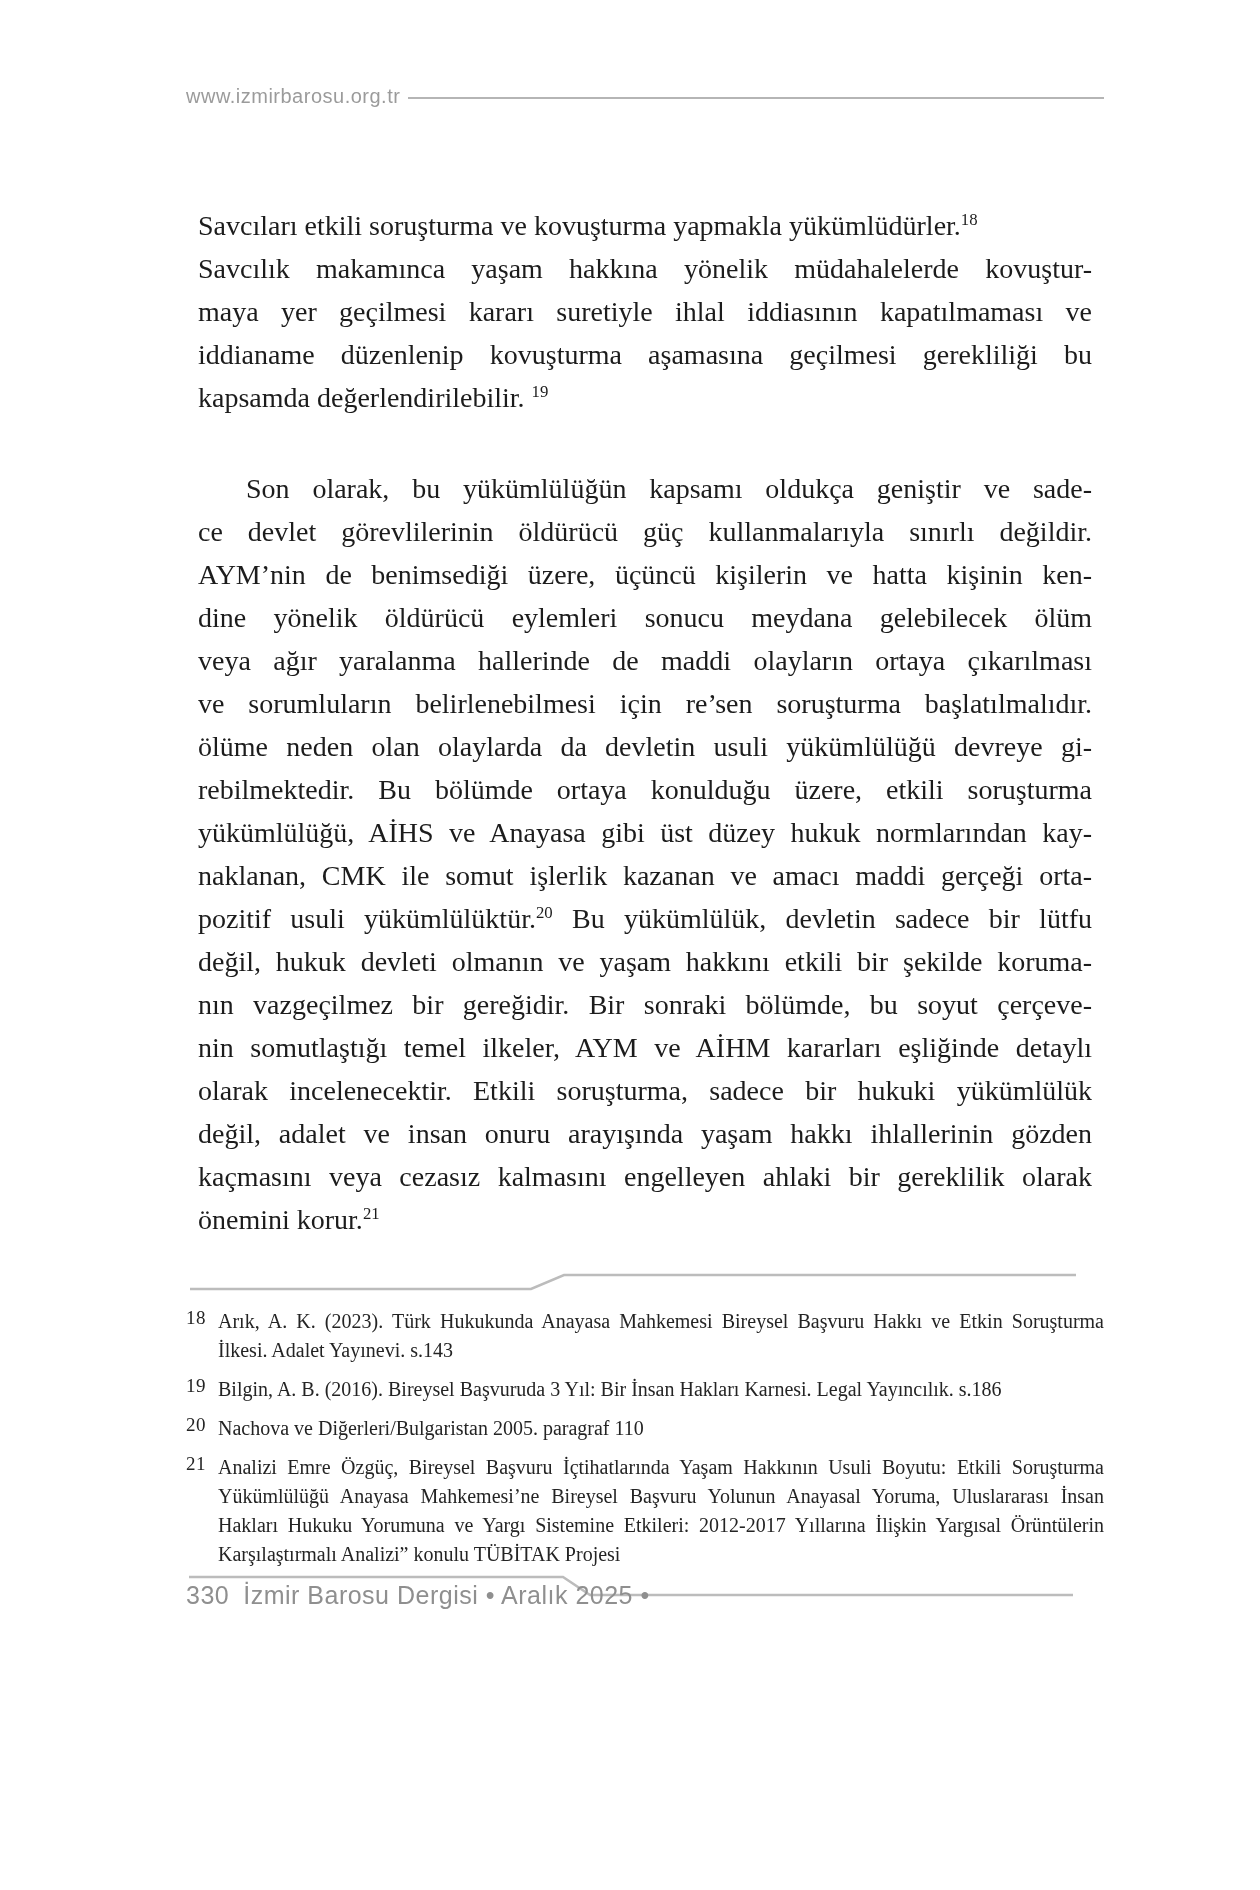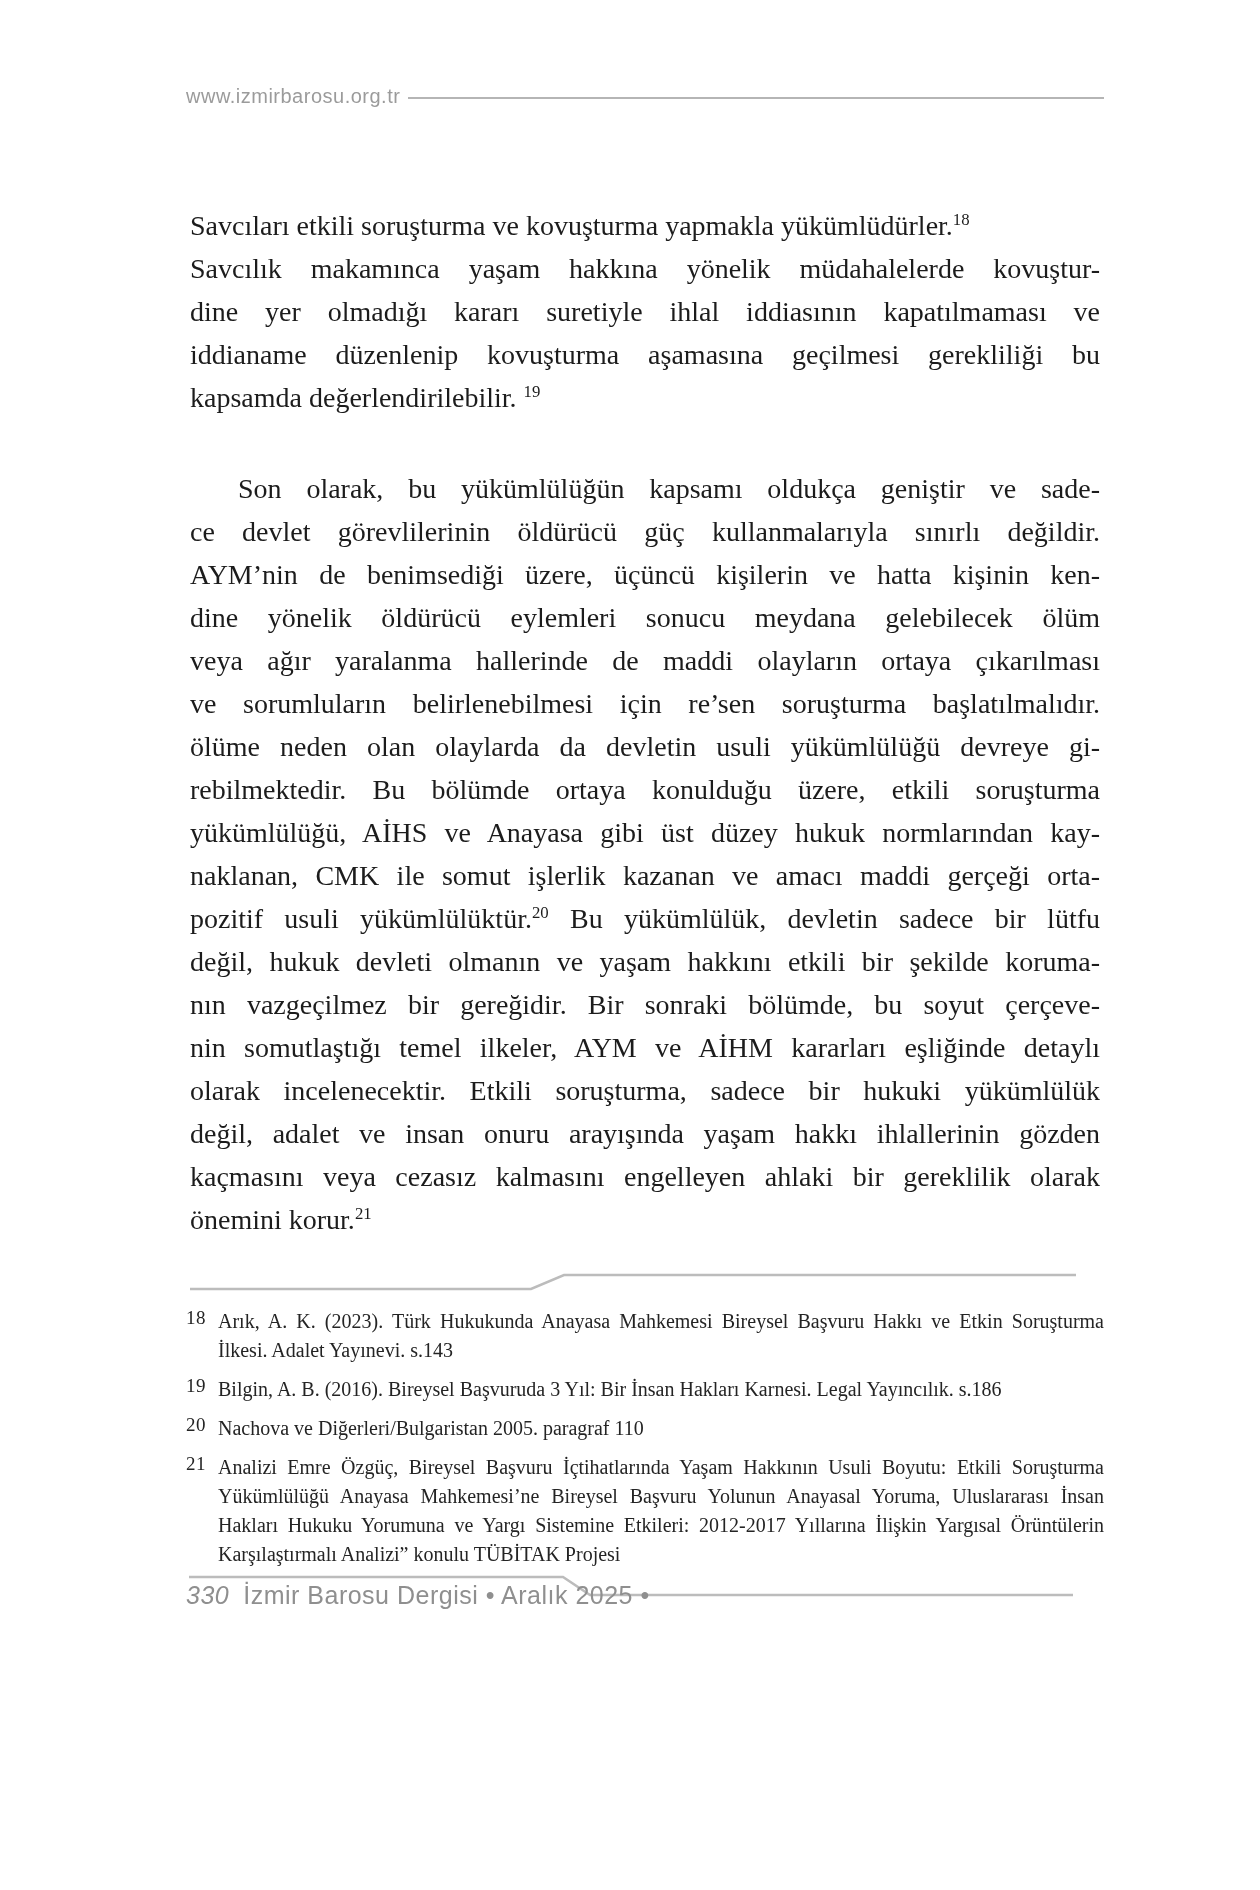--- a/index.html
+++ b/index.html
@@ -20,21 +20,21 @@
   
   .hdr{
     display:flex;align-items:center;
     font-family:"Liberation Sans","DejaVu Sans",sans-serif;
     color:#9b9b9b;font-size:20px;letter-spacing:0.5px;
     height:24px;
   }
   .hdr .rule{flex:1;height:2px;background:#b5b5b5;margin-left:8px;margin-top:4px;}
   
   .bodytext{margin-top:96px;font-size:28px;line-height:43px;color:#1c1c1c;}
-  .para{margin:4px;}
+  .para{margin:12px;}
   .para + .para{margin-top:48px;}
   .para.indent-first .line:first-child{text-indent:48px;}
   .line{white-space:normal;}
   .line.just{text-align:justify;text-align-last:justify;}
   sup.fnref{font-size:60%;line-height:0;vertical-align:super;letter-spacing:0;}
   
   .fnsep{display:block;margin-top:30px;}
   
   .footnotes{
     margin-top:14px;
@@ -52,38 +52,38 @@
   .fn-line.just{text-align:justify;text-align-last:justify;}
   
   .ftr{position:relative;margin-top:4px;height:44px;}
   .ftr svg{position:absolute;left:0;top:0;}
   .ftr-text{
     position:absolute;left:0;top:8px;
     font-family:"Liberation Sans","DejaVu Sans",sans-serif;
     color:#8f8f8f;font-size:25px;letter-spacing:0.5px;
     white-space:nowrap;
   }
-  .ftr-text .pgnum{margin-right:14px;font-style:italic;}
+  .ftr-text .pgnum{margin-right:14px;}
 </style>
 </head>
 <body>
 
 <div class="page">
   <div class="content">
 
     <div class="hdr">
       <span>www.izmirbarosu.org.tr</span>
       <span class="rule"></span>
     </div>
 
     <div class="bodytext">
         <div class="para">
           <div class="line">Savcıları etkili soruşturma ve kovuşturma yapmakla yükümlüdürler.<sup class="fnref">18</sup></div>
           <div class="line just">Savcılık makamınca yaşam hakkına yönelik müdahalelerde kovuştur-</div>
-          <div class="line just">dine yer olmadığı kararı suretiyle ihlal iddiasının kapatılmaması ve</div>
+          <div class="line just">maya yer geçilmesi kararı suretiyle ihlal iddiasının kapatılmaması ve</div>
           <div class="line just">iddianame düzenlenip kovuşturma aşamasına geçilmesi gerekliliği bu</div>
           <div class="line">kapsamda değerlendirilebilir. <sup class="fnref">19</sup></div>
         </div>
         <div class="para indent-first">
           <div class="line just">Son olarak, bu yükümlülüğün kapsamı oldukça geniştir ve sade-</div>
           <div class="line just">ce devlet görevlilerinin öldürücü güç kullanmalarıyla sınırlı değildir.</div>
           <div class="line just">AYM’nin de benimsediği üzere, üçüncü kişilerin ve hatta kişinin ken-</div>
           <div class="line just">dine yönelik öldürücü eylemleri sonucu meydana gelebilecek ölüm</div>
           <div class="line just">veya ağır yaralanma hallerinde de maddi olayların ortaya çıkarılması</div>
           <div class="line just">ve sorumluların belirlenebilmesi için re’sen soruşturma başlatılmalıdır.</div>

